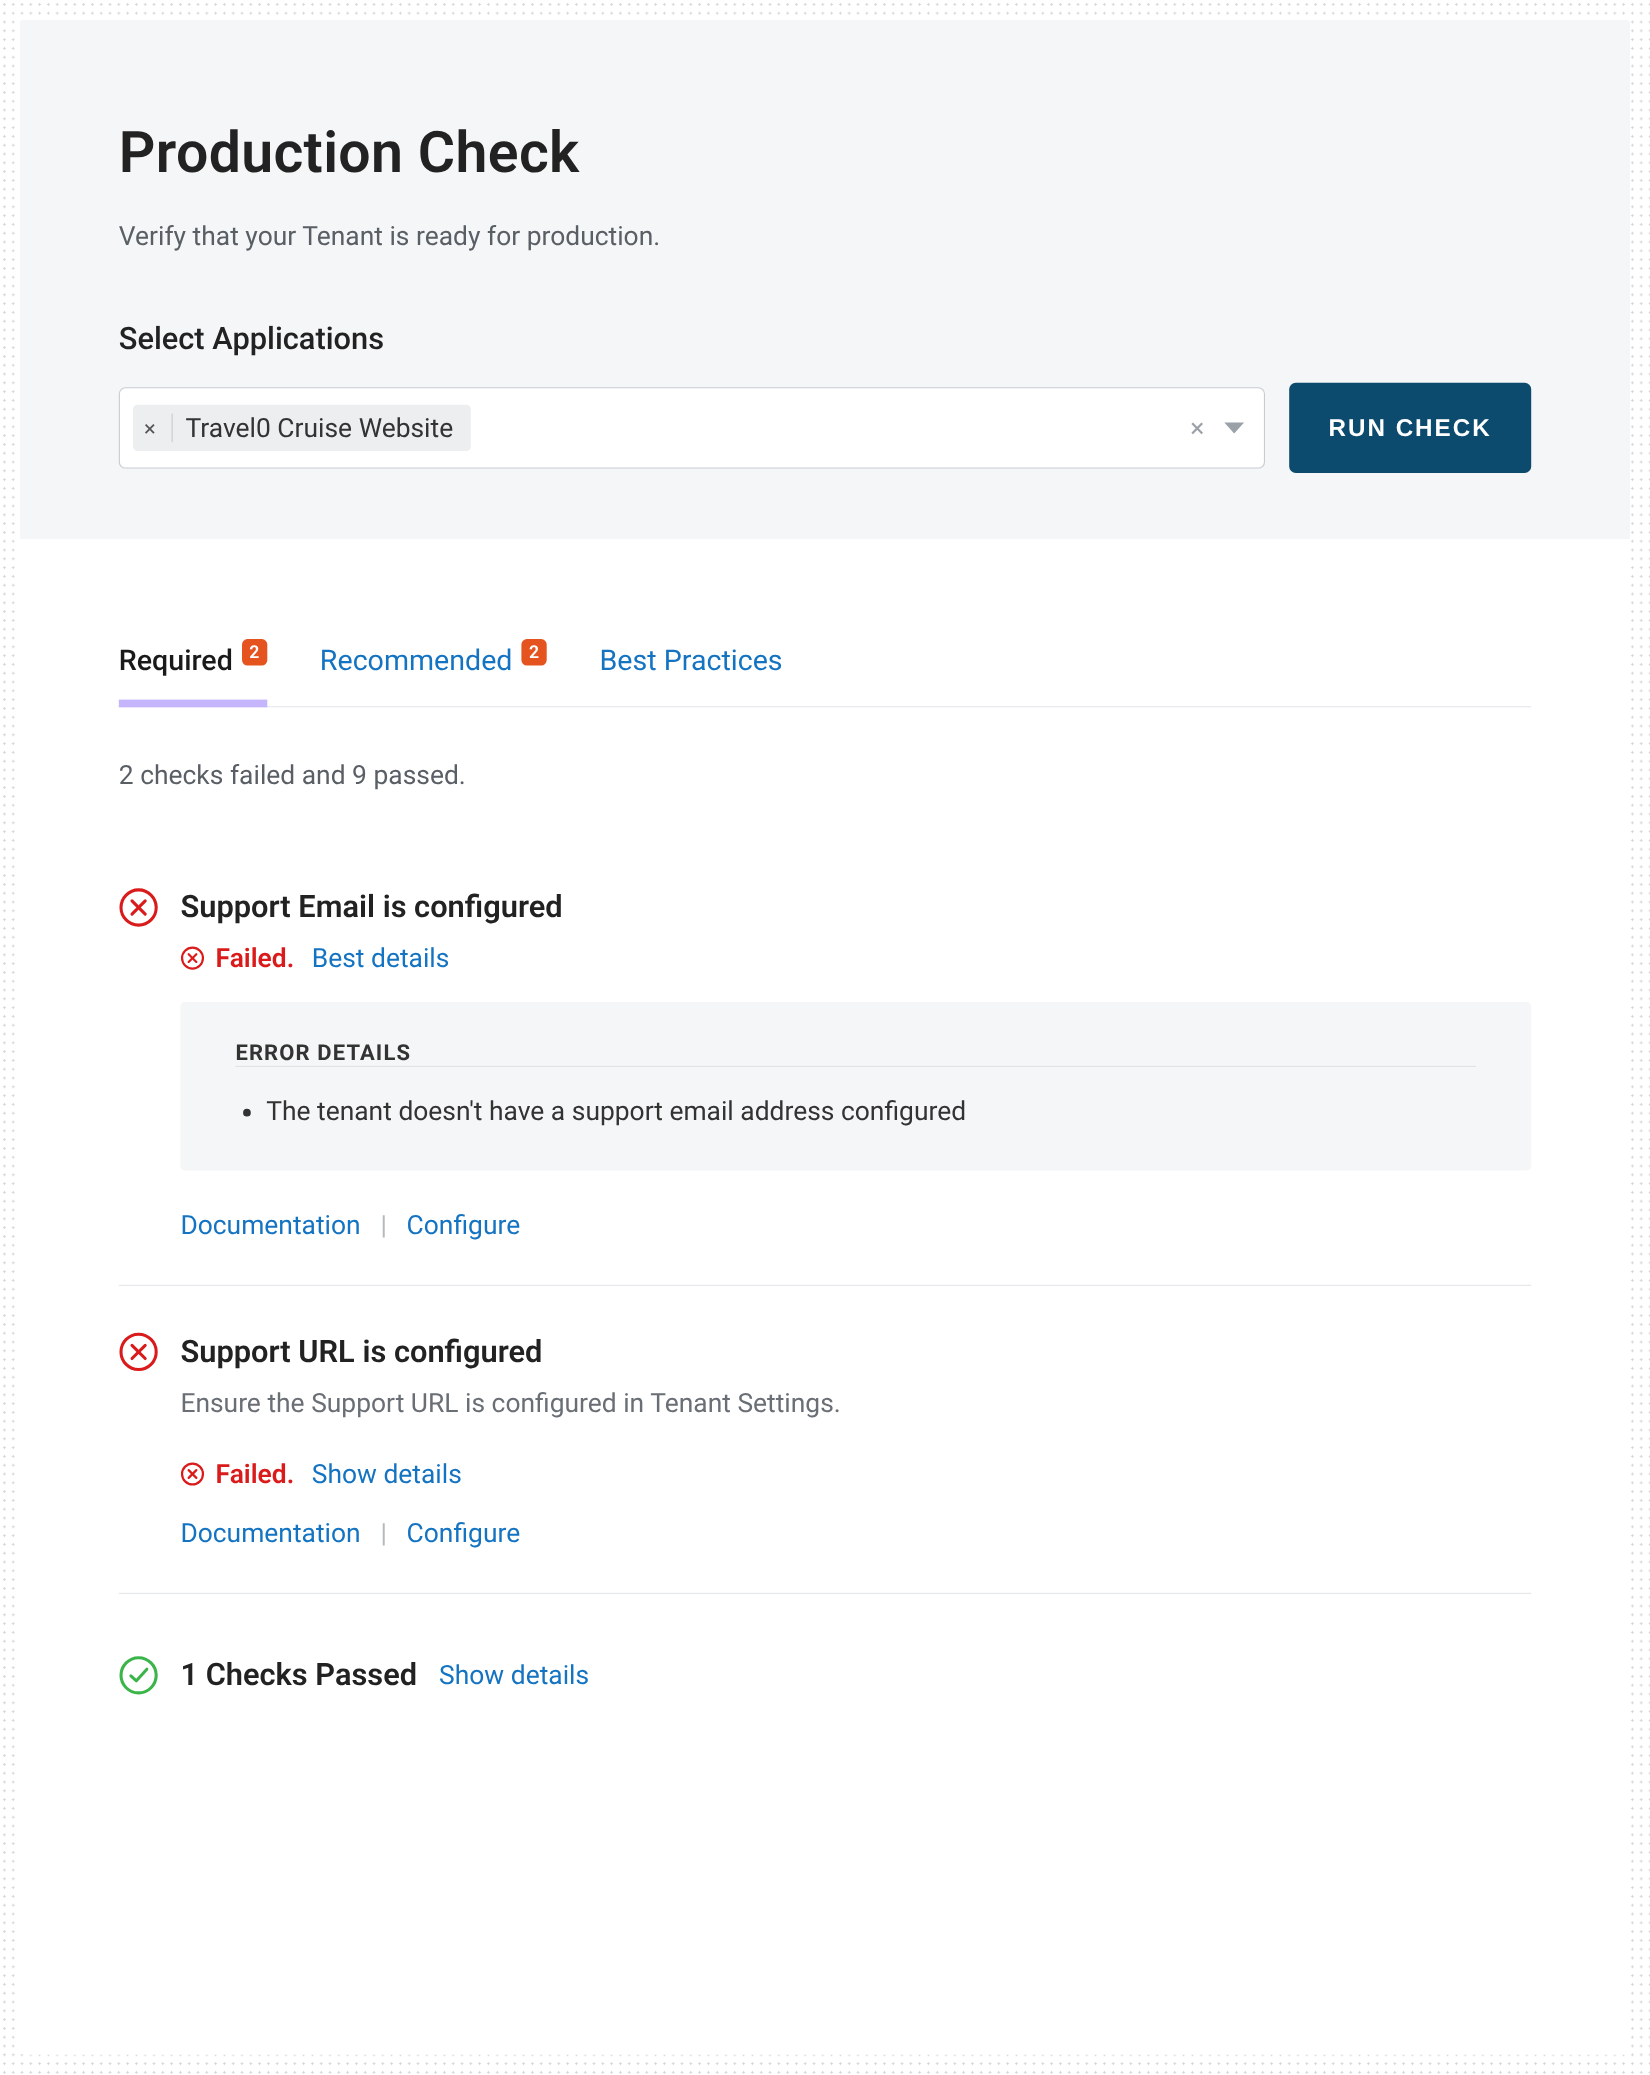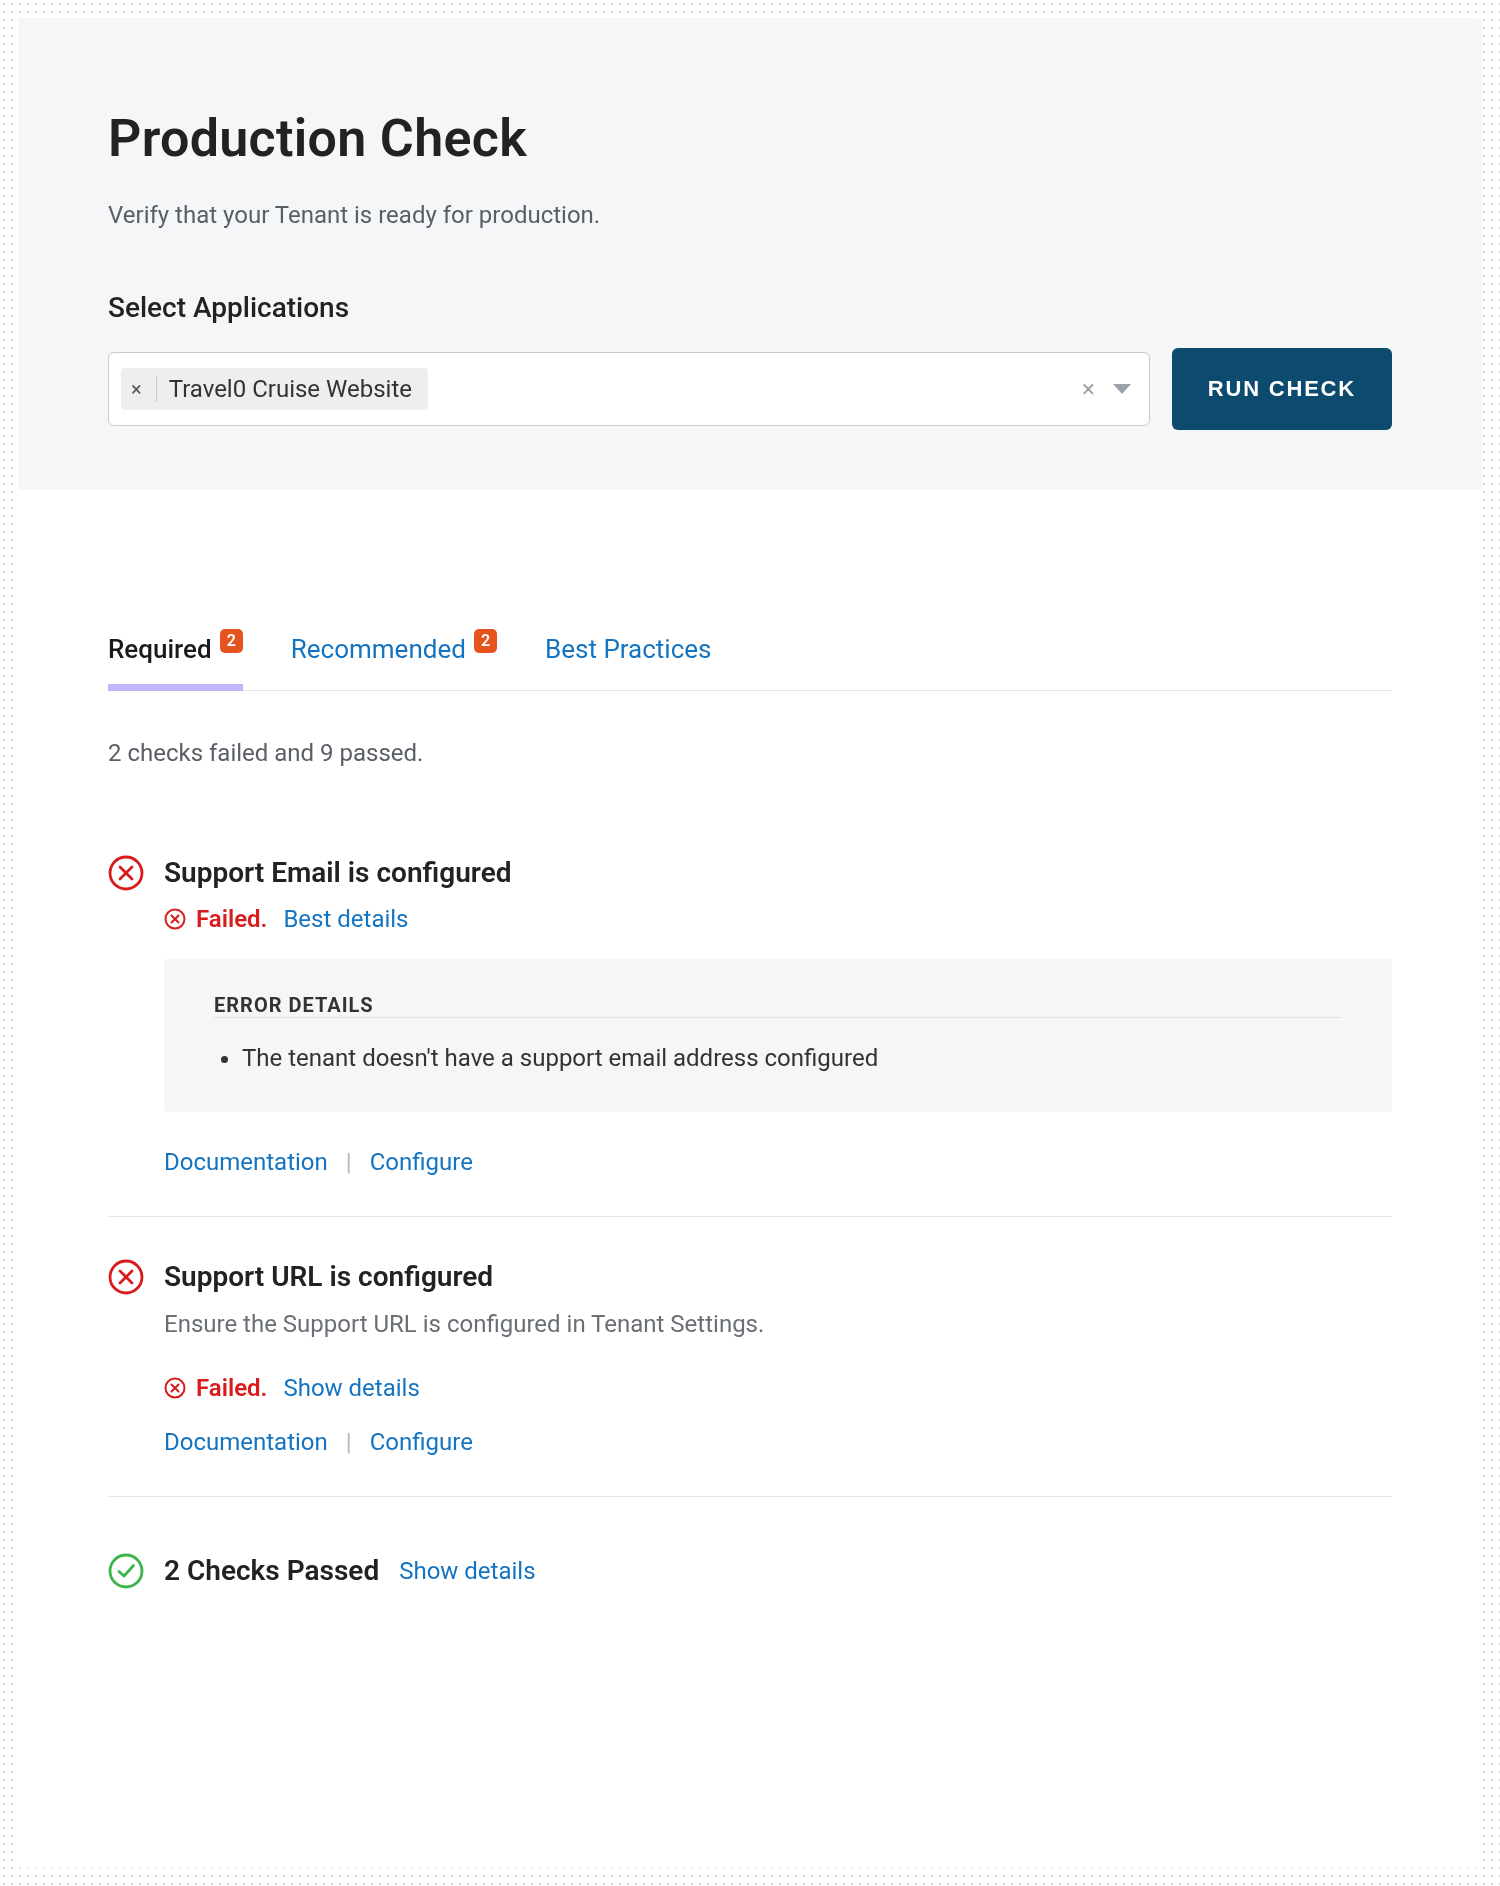--- a/index.html
+++ b/index.html
@@ -19,21 +19,20 @@
     padding: 18px;
   }
   .panel {
     width: 100%;
     height: 100%;
     background: #fff;
     border-radius: 4px;
     overflow: hidden;
     display: flex;
     flex-direction: column;
-    gap: 48px;
   }
   .top-section {
     background: #f5f6f7;
     padding: 90px 90px 60px 90px;
   }
   .page-title {
     font-size: 52px;
     font-weight: 600;
     letter-spacing: 0.3px;
     color: #222;
@@ -383,20 +382,20 @@
         </div>
       </div>
 
       <div class="passed-row">
         <span class="status-icon">
           <svg viewBox="0 0 36 36">
               <circle cx="18" cy="18" r="16" fill="none" stroke="#3bb54a" stroke-width="2.8"></circle>
               <polyline points="11,18.5 16,23 25.5,12.5" fill="none" stroke="#3bb54a" stroke-width="2.8" stroke-linecap="round" stroke-linejoin="round"></polyline>
             </svg>
         </span>
-        <span class="passed-title">2 Checks Passed</span>
+        <span class="passed-title">1 Checks Passed</span>
         <span class="passed-toggle">Show details</span>
       </div>
 
     </div>
 
   </div>
 </div>
 
 </body></html>

